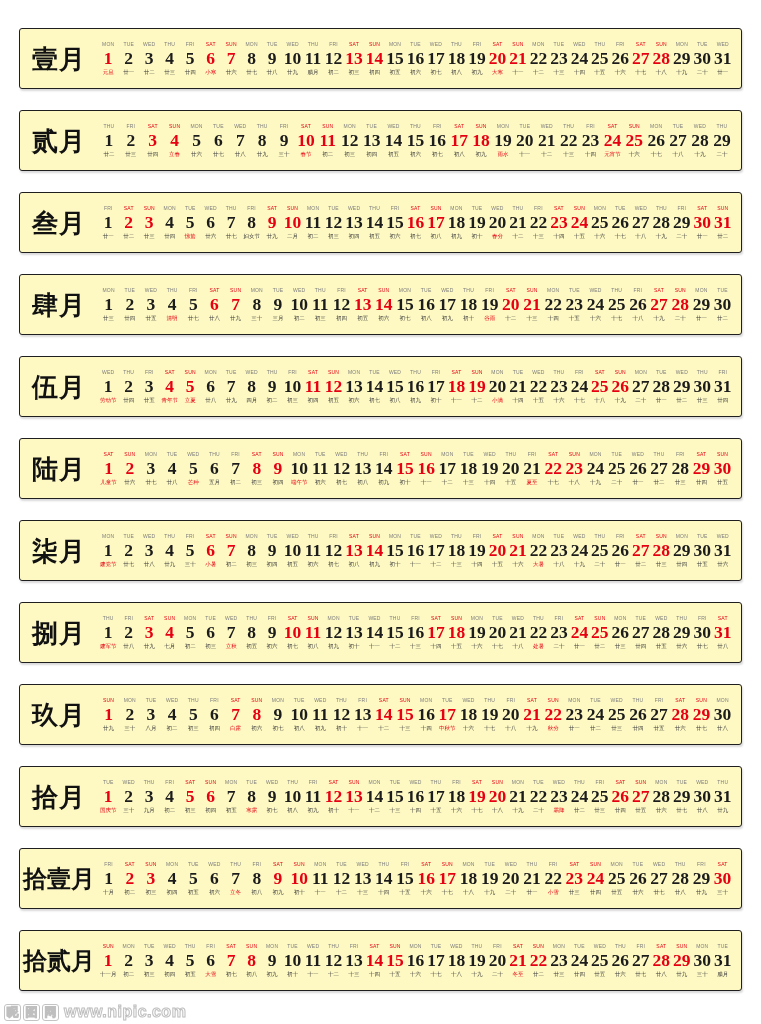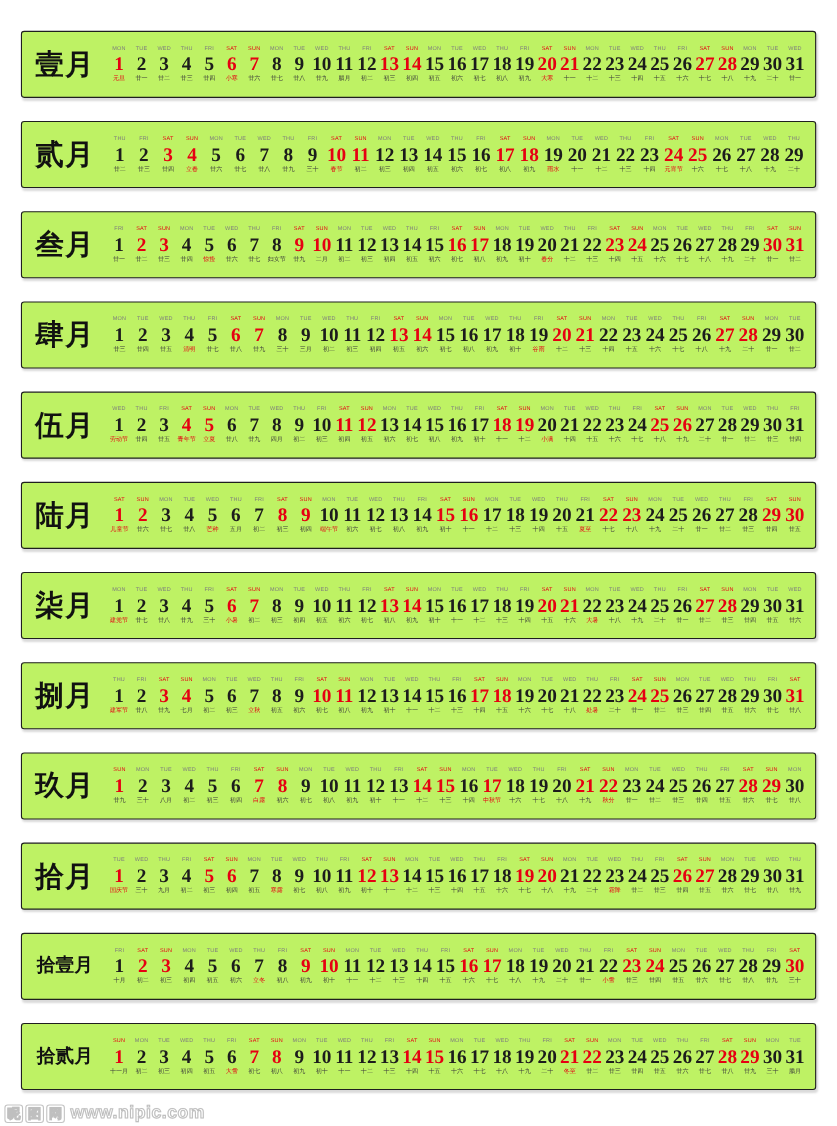--- a/index.html
+++ b/index.html
@@ -5,31 +5,31 @@
   html,body{margin:0;padding:0;}
   body{
     width:761px;height:1024px;background:#ffffff;position:relative;overflow:hidden;
     font-family:"Liberation Sans",sans-serif;
   }
   .calendar{
     position:absolute;top:28px;left:19px;width:723px;
     display:flex;flex-direction:column;gap:21px;
   }
   .strip{
-    height:61px;background:#bef264;
+    height:61px;background:#fef9c3;
     border:1.6px solid #1f1f1f;border-radius:3px;
     box-shadow:1px 2px 2px rgba(0,0,0,0.15);
     display:flex;align-items:center;box-sizing:border-box;
   }
   .mname{
     width:78px;flex:0 0 78px;text-align:center;
     font-family:"DejaVu Serif","Liberation Serif",serif;
     font-weight:700;font-size:26px;color:#111;letter-spacing:1px;line-height:1;
   }
-  .mname.long{font-size:17px;letter-spacing:0;}
+  .mname.long{font-size:24px;letter-spacing:0;}
   .days{flex:1;display:flex;padding-right:8px;}
   .day{flex:1;display:flex;flex-direction:column;align-items:center;line-height:1;min-width:0;}
   .wd{
     font-size:5px;color:#7d7d7d;letter-spacing:.2px;margin-bottom:2.5px;
     font-family:"Liberation Sans",sans-serif;white-space:nowrap;
   }
   .num{
     font-size:17.5px;font-weight:700;color:#1c1c1c;
     font-family:"Liberation Serif","DejaVu Serif",serif;white-space:nowrap;
   }

